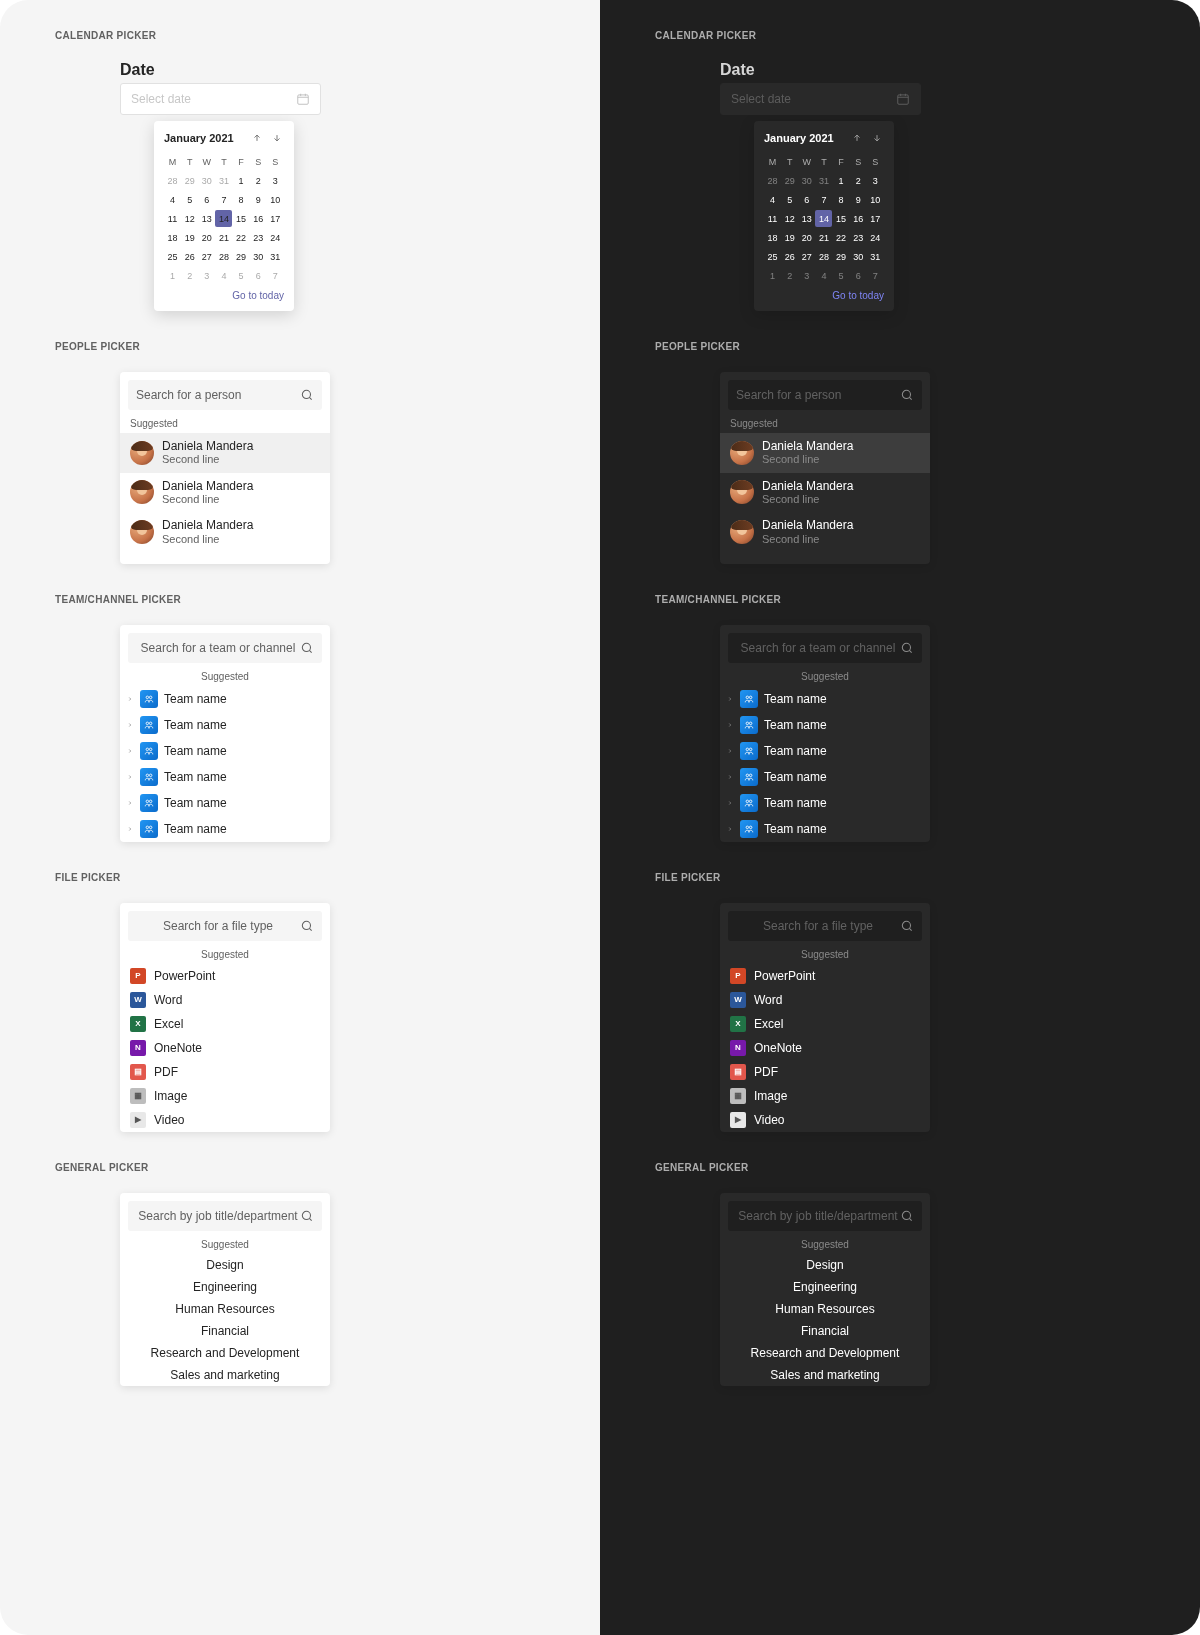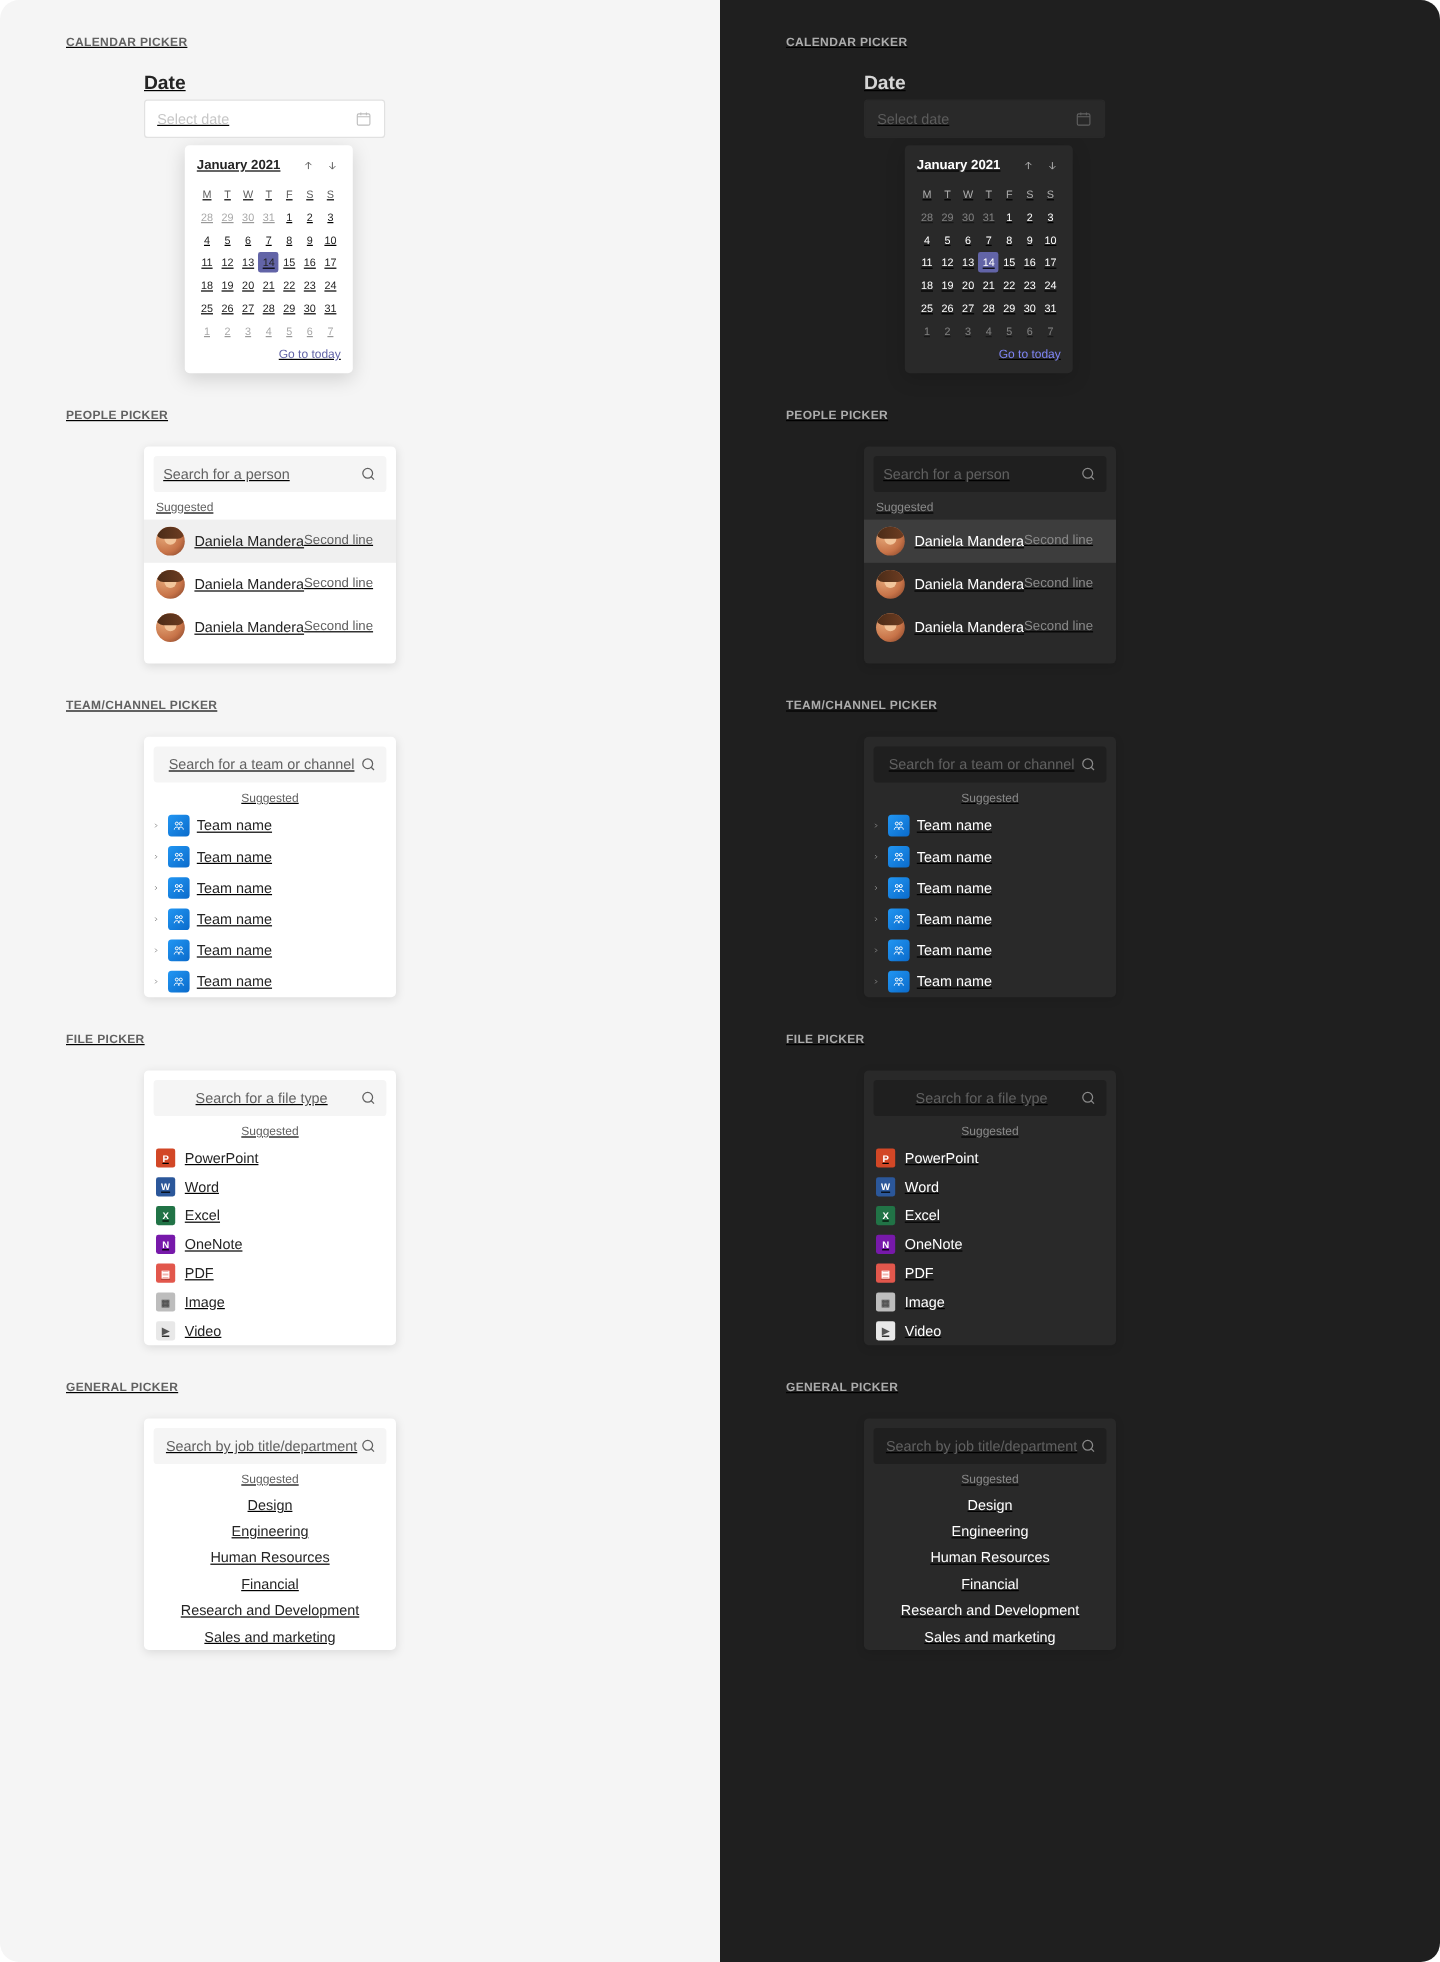--- a/index.html
+++ b/index.html
@@ -1,21 +1,21 @@
 <!DOCTYPE html>
 <html><head>
 <meta charset="utf-8">
 <style>
   * { margin: 0; padding: 0; box-sizing: border-box; }
   body {
     font-family: "Segoe UI", -apple-system, BlinkMacSystemFont, sans-serif;
     font-size: 12px;
     background: #fff;
   }
-  .page { display: flex; width: 1200px; min-height: 1635px; margin: 0 auto; border-radius: 16px; overflow: hidden; text-decoration: underline; }
+  .page { display: flex; width: 1200px; min-height: 1635px; margin: 0 auto; border-radius: 28px; overflow: hidden; }
   .pane {
     width: 50%;
     padding: 30px 55px 60px 55px;
   }
   .pane.light { background: #f5f5f5; color: #242424; }
   .pane.dark  { background: #1f1f1f; color: #fff; }
 
   .section-label {
     font-size: 10px;
     font-weight: 600;
@@ -142,21 +142,21 @@
   .avatar {
     width:24px; height:24px; border-radius:50%;
     background: radial-gradient(circle at 30% 30%, #e6a97a, #c77348 60%, #7a3d25);
     position:relative; overflow:hidden;
     flex-shrink:0;
   }
   .avatar::before, .avatar::after { content:''; position:absolute; }
   .avatar::before {  width:10px; height:10px; background:#f2c59b; border-radius:50%; top:5px; left:7px; }
   .avatar::after  {  width:24px; height:10px; background:linear-gradient(90deg,#4a2b17,#6e3d22); top:0; left:0; border-bottom-left-radius:6px; border-bottom-right-radius:6px;}
 
-  .person-texts { display:flex; line-height:1.2; }
+  .person-texts { display:flex; flex-direction:column; line-height:1.2; }
   .person-name { font-size:12px; }
   .pane.light .person-name { color:#242424; }
   .pane.dark  .person-name { color:#fff; }
   .person-sub  { font-size:11px; }
   .pane.light .person-sub { color:#616161; }
   .pane.dark  .person-sub { color:#8a8a8a; }
 
   
   .team-row {
     display:flex; align-items:center;

